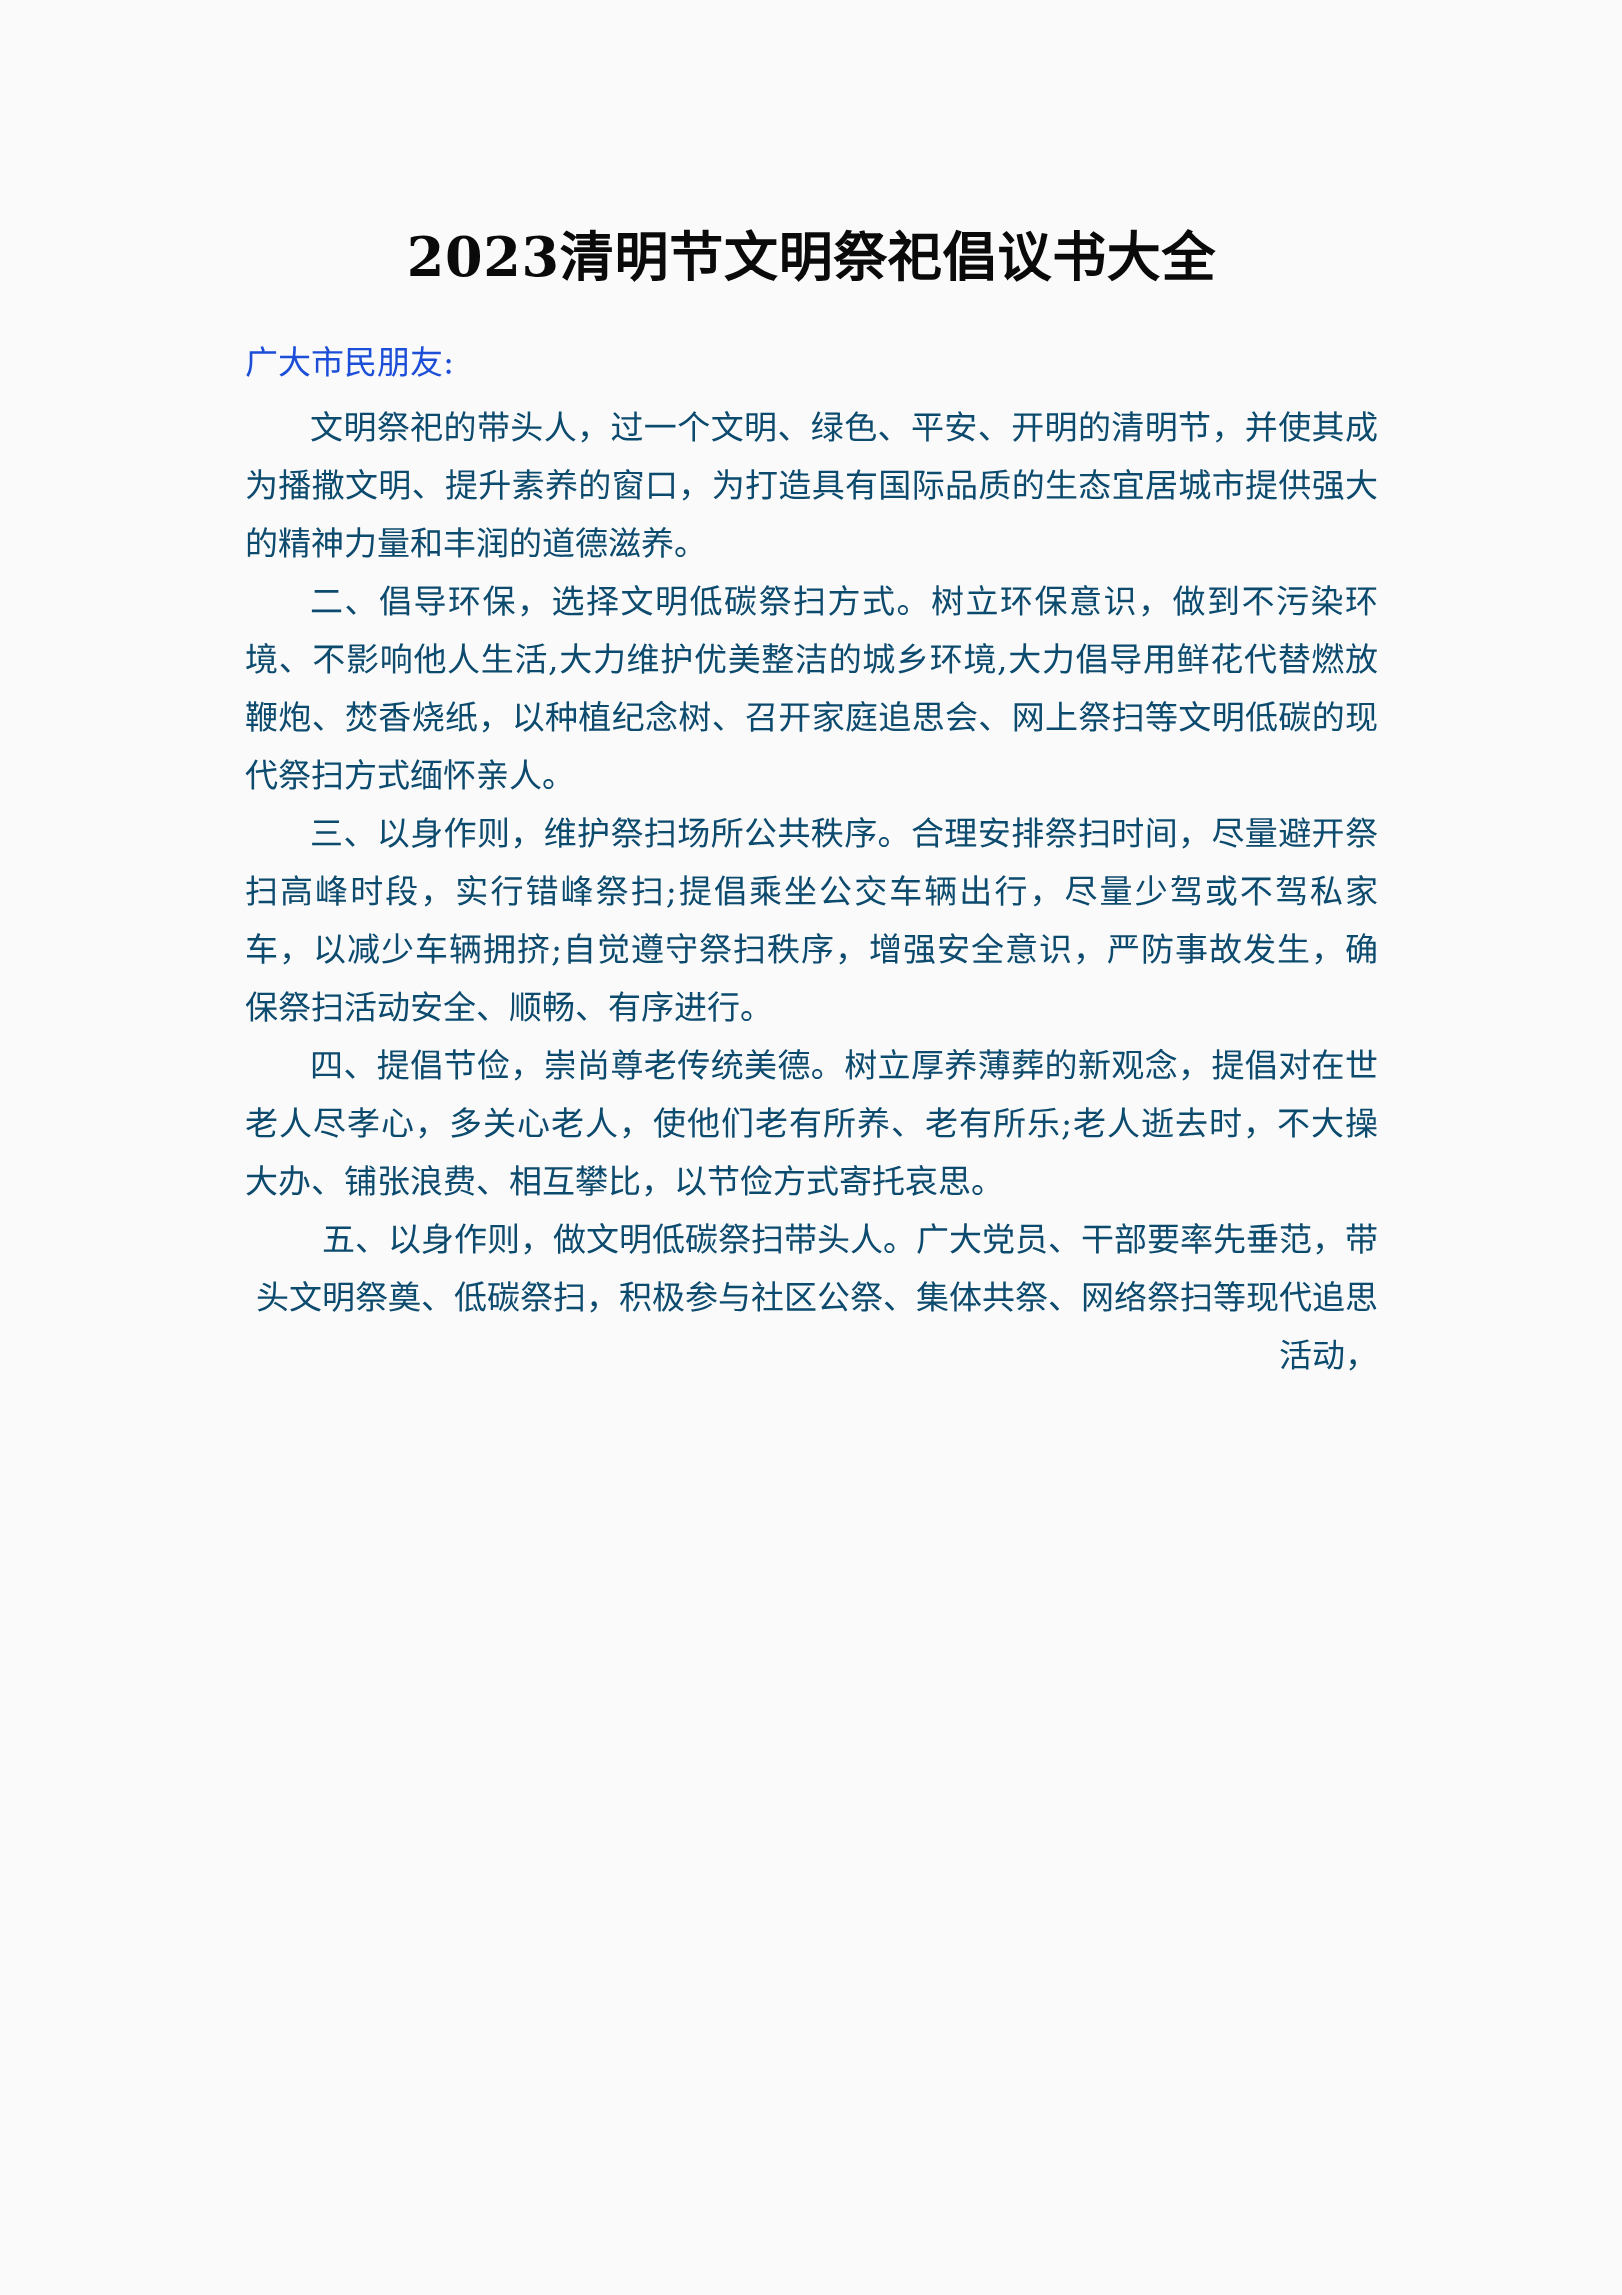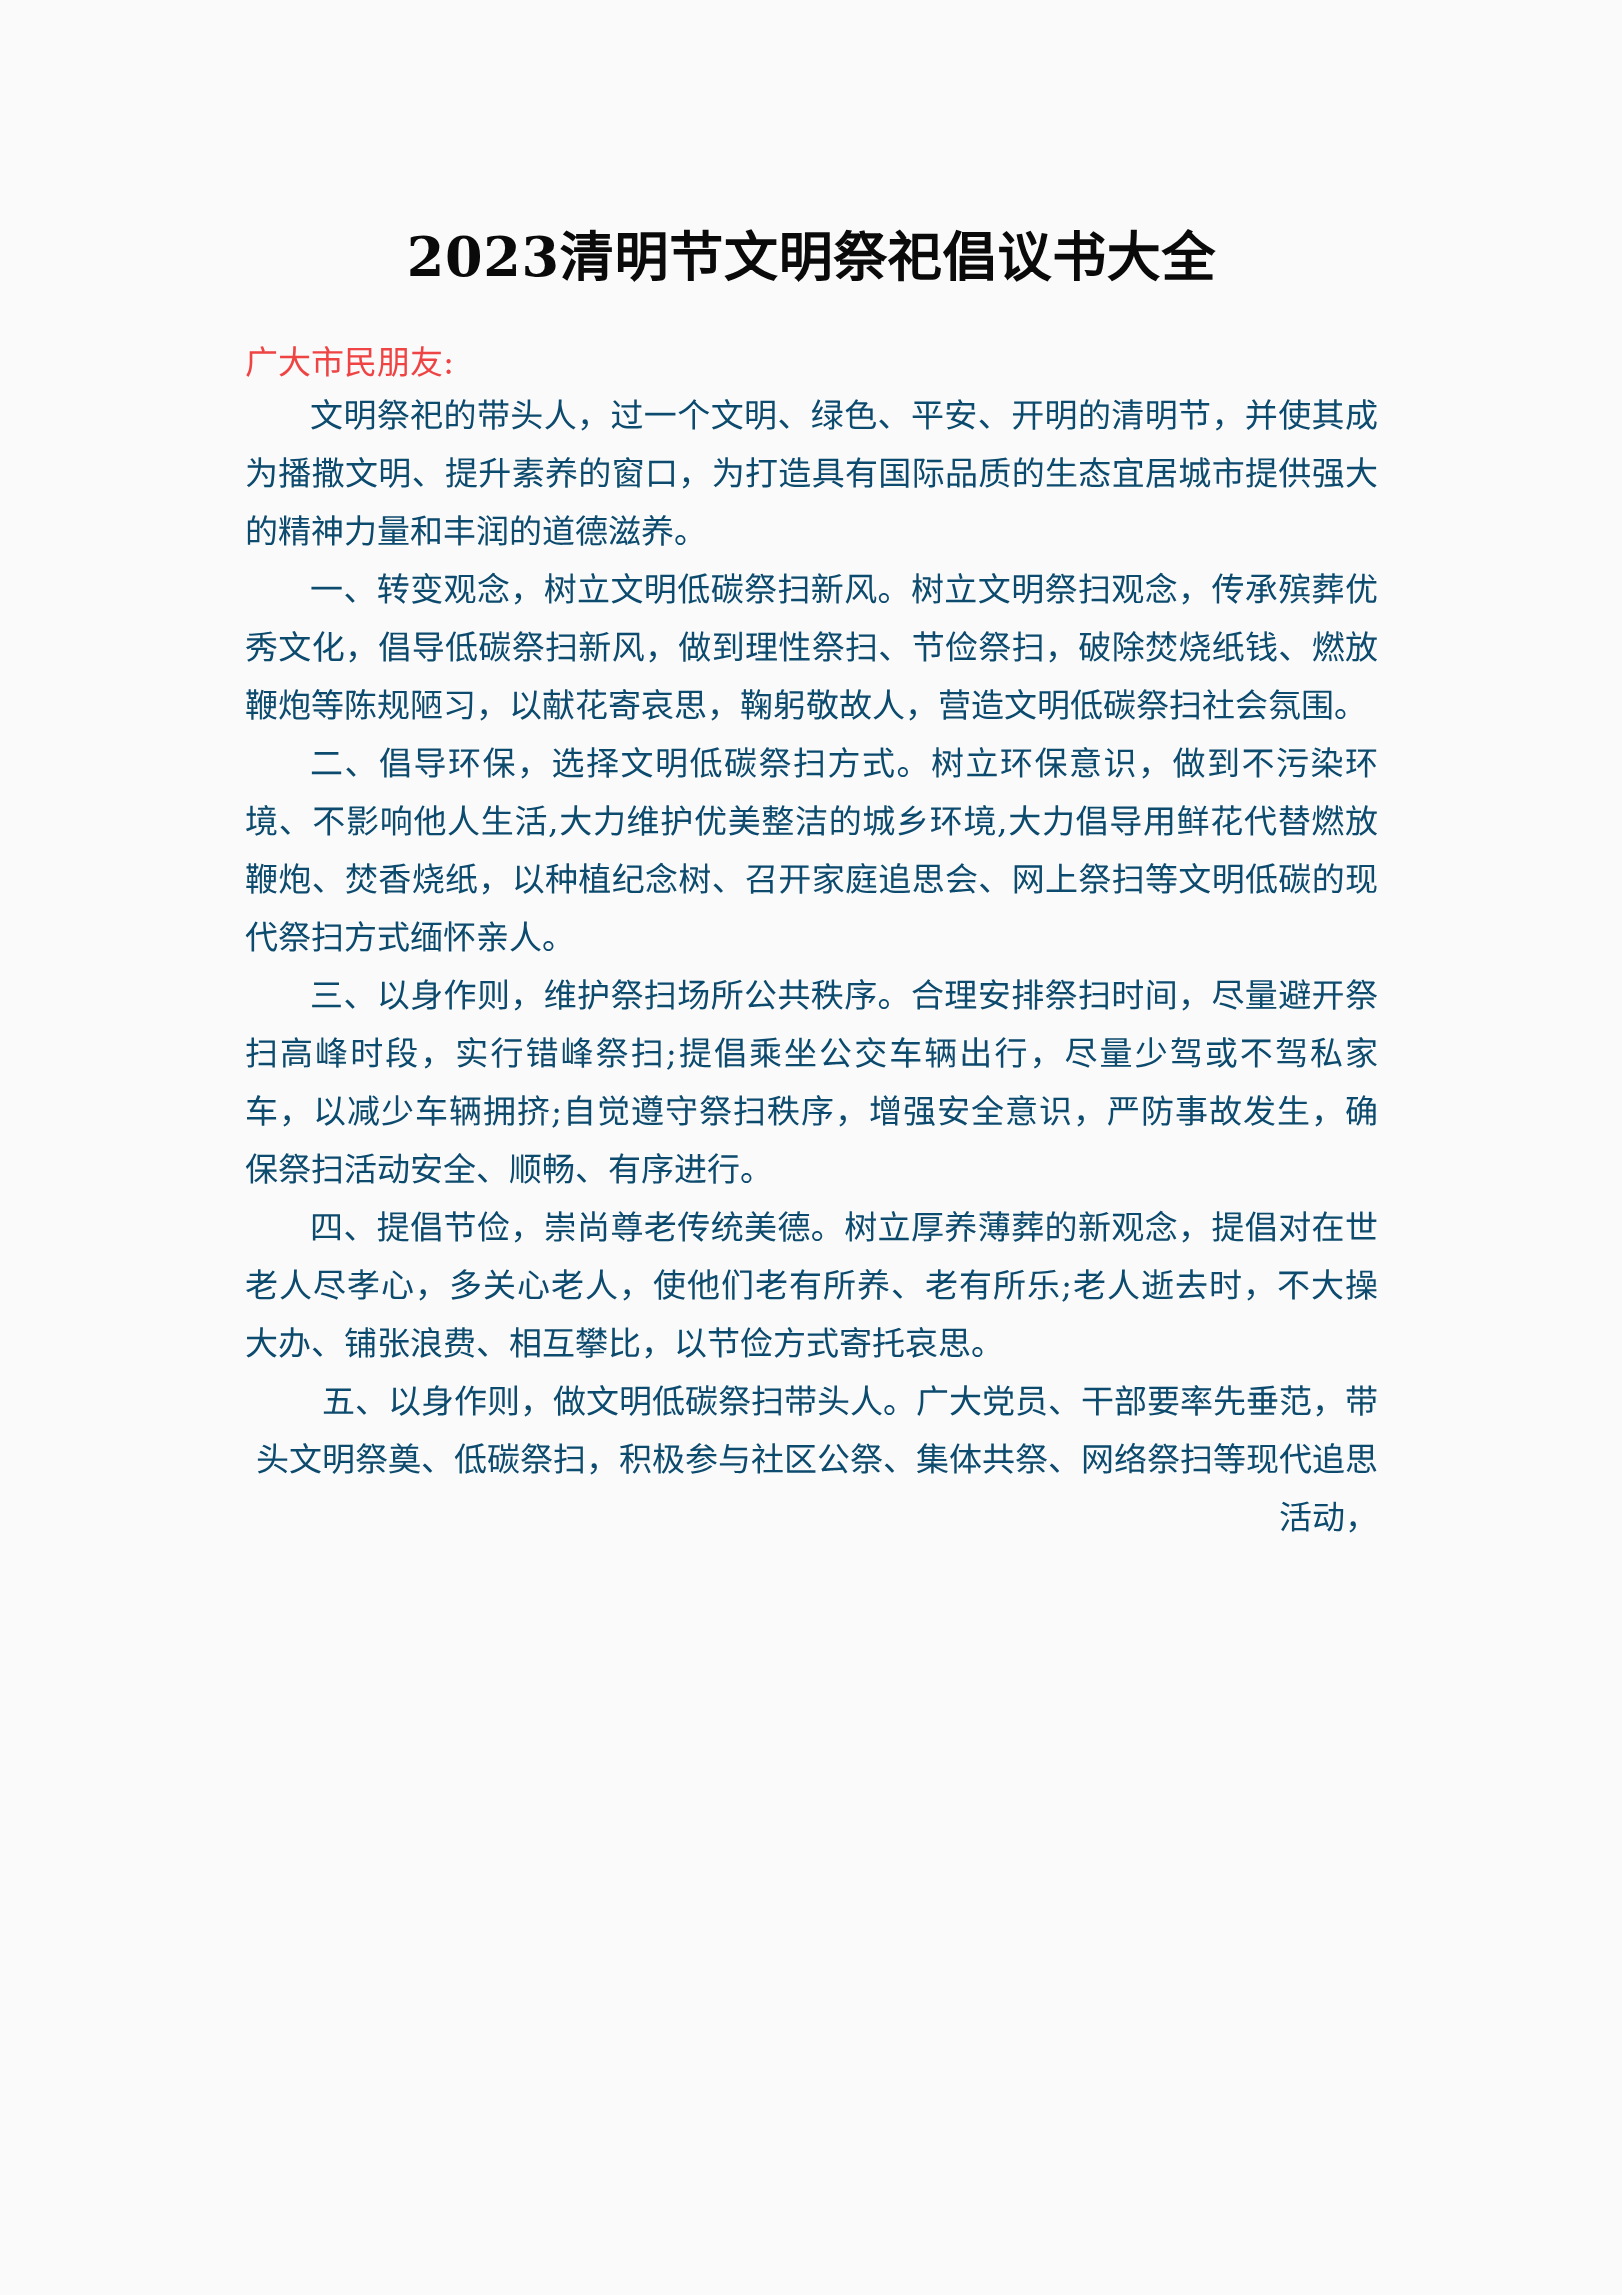--- a/index.html
+++ b/index.html
@@ -43,22 +43,22 @@
     font-size: 29.4px;
     line-height: 42px;
     color: #121212;
     margin: 0 0 14.4px 0;
     white-space: nowrap;
   }
   .salutation {
     font-family: "DejaVu Serif", "Liberation Serif", serif;
     font-size: 33px;
     line-height: 46px;
-    color: #ef4444;
-    margin: 0 0 1px 0;
+    color: #1d4ed8;
+    margin: 0 0 13px 0;
     white-space: nowrap;
   }
   p.para {
     font-family: "DejaVu Serif", "Liberation Serif", serif;
     font-size: 33px;
     line-height: 58px;
     color: #0c4a6e;
     margin: 0 0 0 0;
     text-align: justify;
     text-justify: inter-character;
@@ -78,21 +78,20 @@
   <h1 class="doc-title">2023清明节文明祭祀倡议书大全</h1>
 
   <div class="body-col">
 
 
     <div class="salutation">广大市民朋友:</div>
 
     <p class="para">文明祭祀的带头人，过一个文明、绿色、平安、开明的清明节，并使其成为播撒文明、提升素养的窗口，为打造具有国际品质的生态宜居城市提供强大的精神力量和丰润的道德滋养。</p>
 
 
-    <p class="para">一、转变观念，树立文明低碳祭扫新风。树立文明祭扫观念，传承殡葬优秀文化，倡导低碳祭扫新风，做到理性祭扫、节俭祭扫，破除焚烧纸钱、燃放鞭炮等陈规陋习，以献花寄哀思，鞠躬敬故人，营造文明低碳祭扫社会氛围。</p>
 
     <p class="para">二、倡导环保，选择文明低碳祭扫方式。树立环保意识，做到不污染环境、不影响他人生活,大力维护优美整洁的城乡环境,大力倡导用鲜花代替燃放鞭炮、焚香烧纸，以种植纪念树、召开家庭追思会、网上祭扫等文明低碳的现代祭扫方式缅怀亲人。</p>
 
     <p class="para">三、以身作则，维护祭扫场所公共秩序。合理安排祭扫时间，尽量避开祭扫高峰时段，实行错峰祭扫;提倡乘坐公交车辆出行，尽量少驾或不驾私家车，以减少车辆拥挤;自觉遵守祭扫秩序，增强安全意识，严防事故发生，确保祭扫活动安全、顺畅、有序进行。</p>
 
     <p class="para">四、提倡节俭，崇尚尊老传统美德。树立厚养薄葬的新观念，提倡对在世老人尽孝心，多关心老人，使他们老有所养、老有所乐;老人逝去时，不大操大办、铺张浪费、相互攀比，以节俭方式寄托哀思。</p>
 
     <p class="para last-loose">五、以身作则，做文明低碳祭扫带头人。广大党员、干部要率先垂范，带头文明祭奠、低碳祭扫，积极参与社区公祭、集体共祭、网络祭扫等现代追思活动，</p>
 
   </div>

